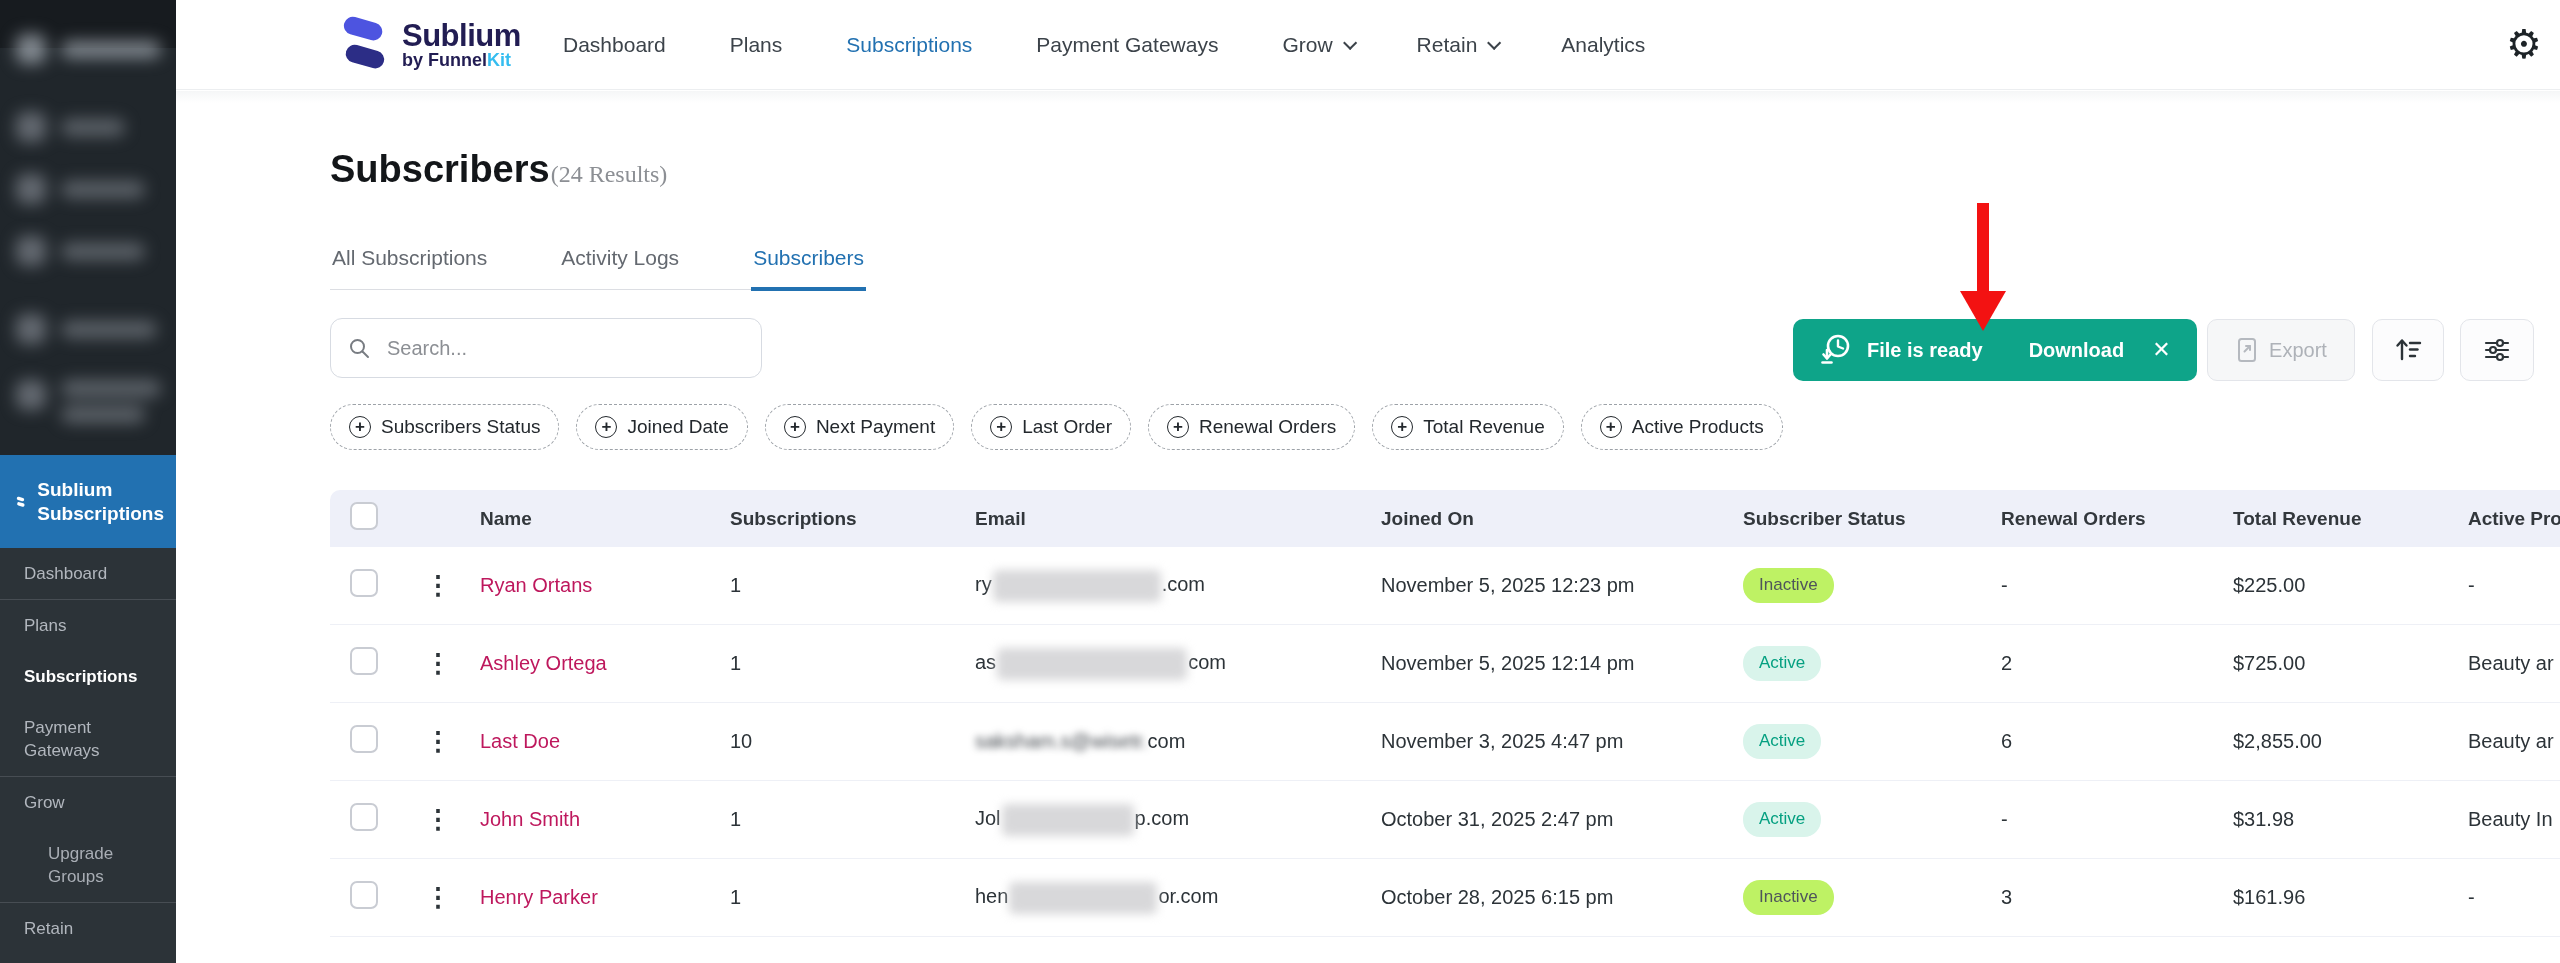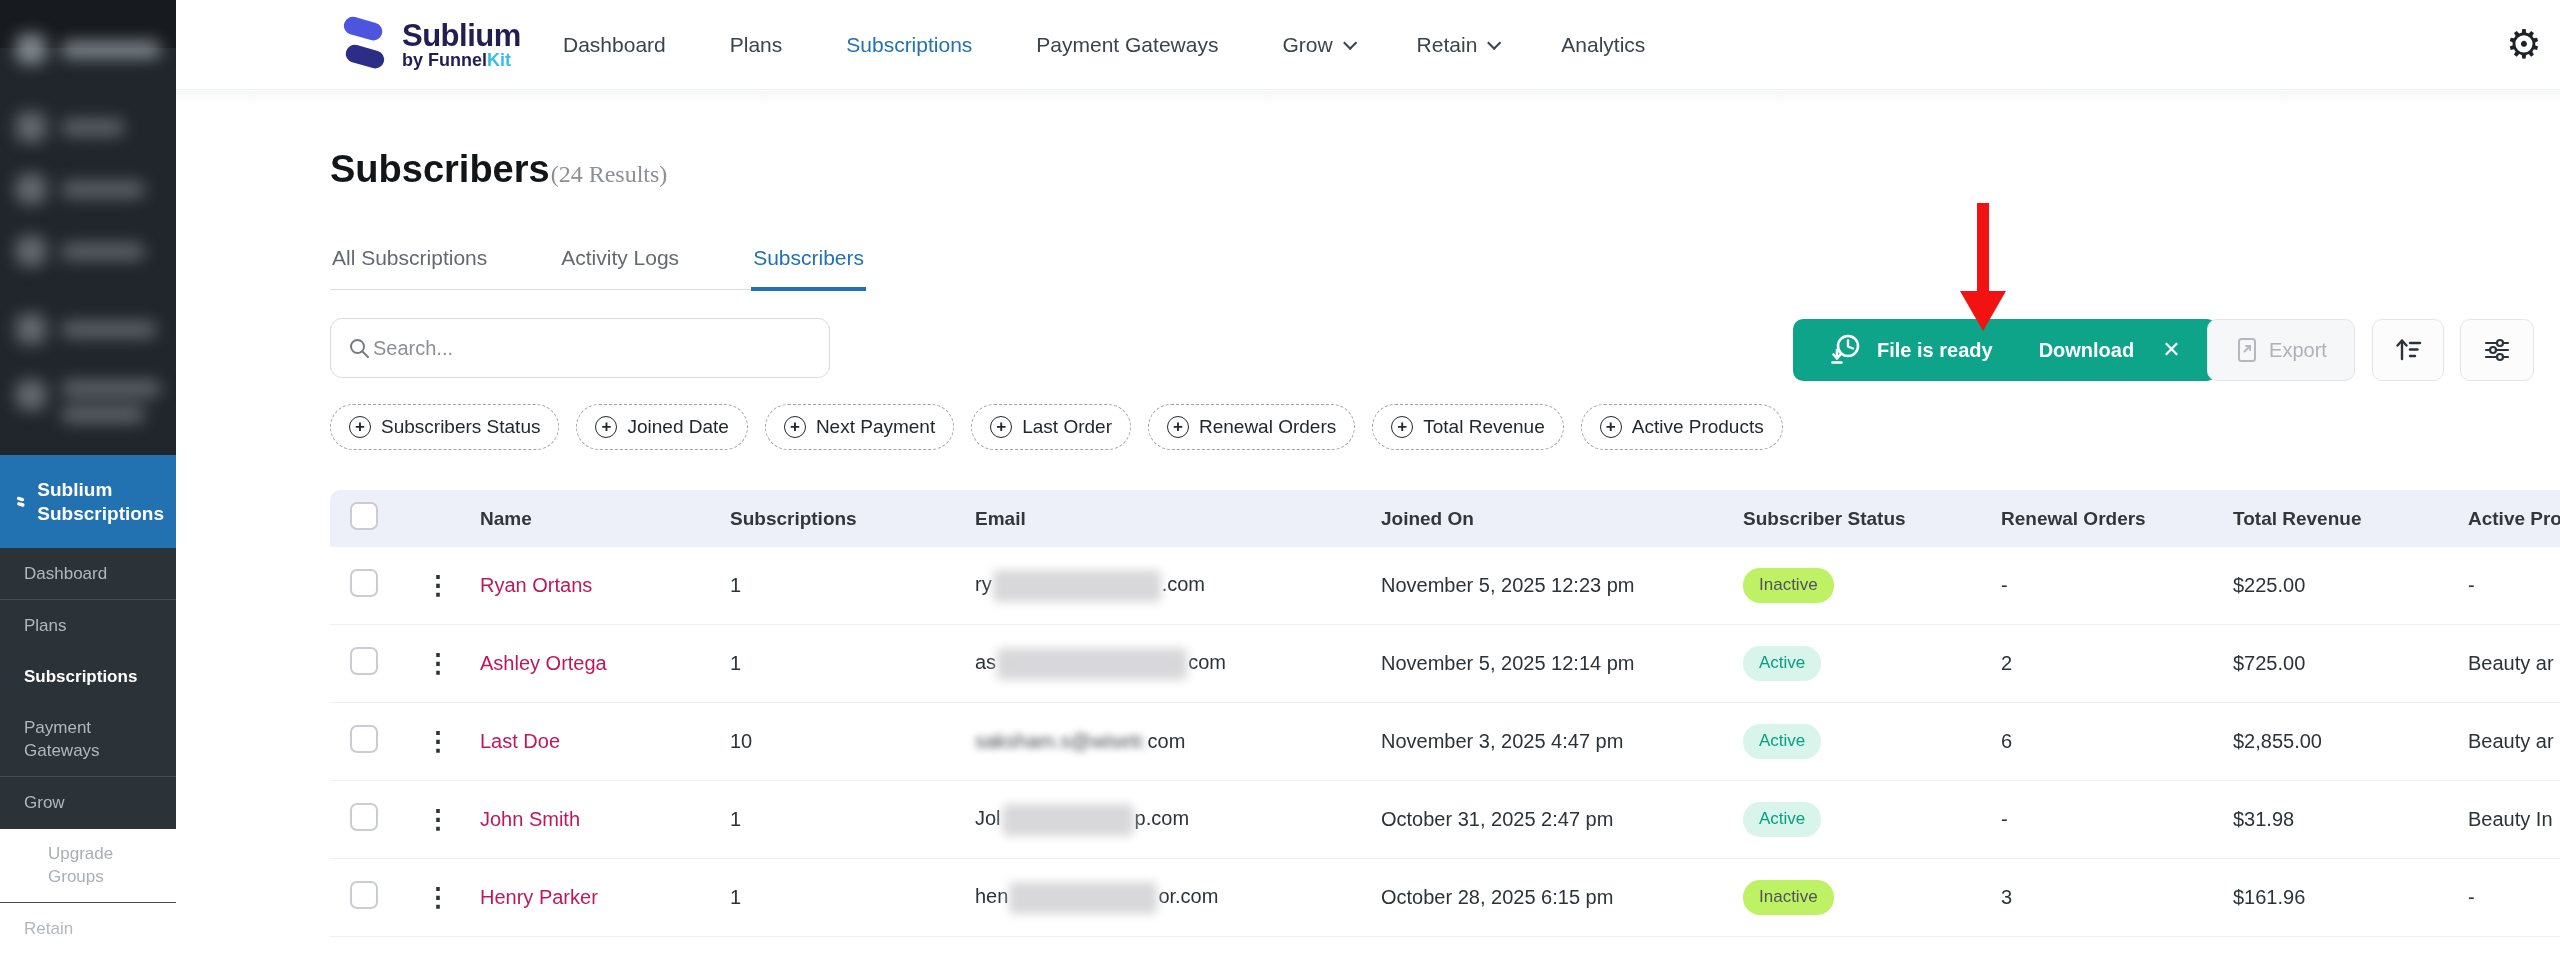--- a/index.html
+++ b/index.html
@@ -1,21 +1,21 @@
 <!DOCTYPE html>
 <html><head>
 <meta charset="utf-8">
 <style>
   * { box-sizing: border-box; }
   html,body { margin:0; padding:0; background:#fff; }
   body { font-family:"Liberation Sans", sans-serif; }
   #screen { position:relative; width:2560px; height:963px; background:#fff; overflow:hidden; }
 
   
-  .sidebar { position:absolute; left:0; top:0; width:176px; height:829px; background:#20262b; z-index:5; }
+  .sidebar { position:absolute; left:0; top:0; width:176px; height:963px; background:#20262b; z-index:5; }
   .adminbar { position:absolute; left:0; top:0; width:176px; height:48px; background:#171b1f; }
   .blob-row { position:absolute; left:16px; display:flex; align-items:center; gap:15px; filter:blur(8px); }
   .blob-icon { width:30px; height:30px; border-radius:9px; background:#9aa1a9; opacity:.55; flex:0 0 auto; }
   .blob-bar { height:17px; border-radius:9px; background:#99a0a8; opacity:.5; }
   .blob-row.bright .blob-icon, .blob-row.bright .blob-bar { opacity:.8; }
   .blob-stack { position:absolute; left:16px; display:flex; gap:15px; filter:blur(8px); }
   .blob-stack .bars { display:flex; flex-direction:column; gap:9px; }
 
   .brand { position:absolute; left:0; top:455px; width:176px; height:93px; background:#2271b1; display:flex; align-items:center; padding:0 12px 0 16px; gap:12px; cursor:pointer; }
   .brand-label { color:#fff; font-size:19px; font-weight:600; line-height:24px; }
@@ -39,25 +39,25 @@
   .gearbtn { position:absolute; left:2498px; top:18px; width:52px; height:52px; border:none; background:transparent; font-size:40px; color:#1d2327; cursor:pointer; line-height:52px; padding:0; }
 
   
   .page-title { position:absolute; left:330px; top:148px; font-size:38px; font-weight:700; color:#131619; }
   .results-count { font-size:24px; font-weight:400; color:#8c8f94; margin-left:1px;font-family:Liberation Serif, serif; }
   .tabs { position:absolute; left:330px; top:246px; display:flex; gap:70px; border-bottom:1px solid #dcdee3; }
   .tab { font-size:21px; color:#646970; padding:0 2px 17px 2px; cursor:pointer; border-bottom:4px solid transparent; margin-bottom:-2px; white-space:nowrap; }
   .tab.active { color:#2271b1; border-bottom-color:#2271b1; }
 
   
-  .searchbox { position:absolute; left:330px; top:318px; width:500px; height:60px; border:1.5px solid #d7dbe2; border-radius:12px; background:#fff; display:flex; align-items:center; padding:0 16px; }
+  .searchbox { position:absolute; left:330px; top:318px; width:432px; height:60px; border:1.5px solid #d7dbe2; border-radius:12px; background:#fff; display:flex; align-items:center; padding:0 16px; gap:14px; }
   .searchbox input { border:none; outline:none; font-size:20px; color:#3c434a; flex:1; font-family:"Liberation Sans", sans-serif; background:transparent; }
   .searchbox input::placeholder { color:#8c8f94; }
 
-  .toast { position:absolute; left:1793px; top:319px; height:62px; min-width:396px; background:#0ea489; border-radius:10px; display:flex; align-items:center; padding:0 36px; color:#fff; }
+  .toast { position:absolute; left:1793px; top:319px; height:62px; min-width:396px; background:#0ea489; border-radius:10px; display:flex; align-items:center; padding:0 26px; color:#fff; }
   .toast-msg { font-size:20px; font-weight:600; margin-left:12px; }
   .toast-action { font-size:20px; font-weight:700; margin-left:46px; cursor:pointer; }
   .toast-close { font-size:22px; margin-left:28px; cursor:pointer; font-weight:400; }
   .red-arrow { position:absolute; left:1957px; top:203px; z-index:6; }
 
   .exportbtn { position:absolute; left:2207px; top:319px; width:148px; height:62px; border-radius:10px; background:#f6f7f8; border:1.5px solid #e3e5ea; display:flex; align-items:center; justify-content:center; gap:10px; font-size:20px; color:#aeb2b8; cursor:default; }
   .iconbtn { position:absolute; top:319px; width:72px; height:62px; border-radius:10px; background:#fcfcfd; border:1.5px solid #e3e5ea; display:flex; align-items:center; justify-content:center; cursor:pointer; }
   .iconbtn.sort { left:2372px; }
   .iconbtn.sliders { left:2460px; width:74px; }
 

